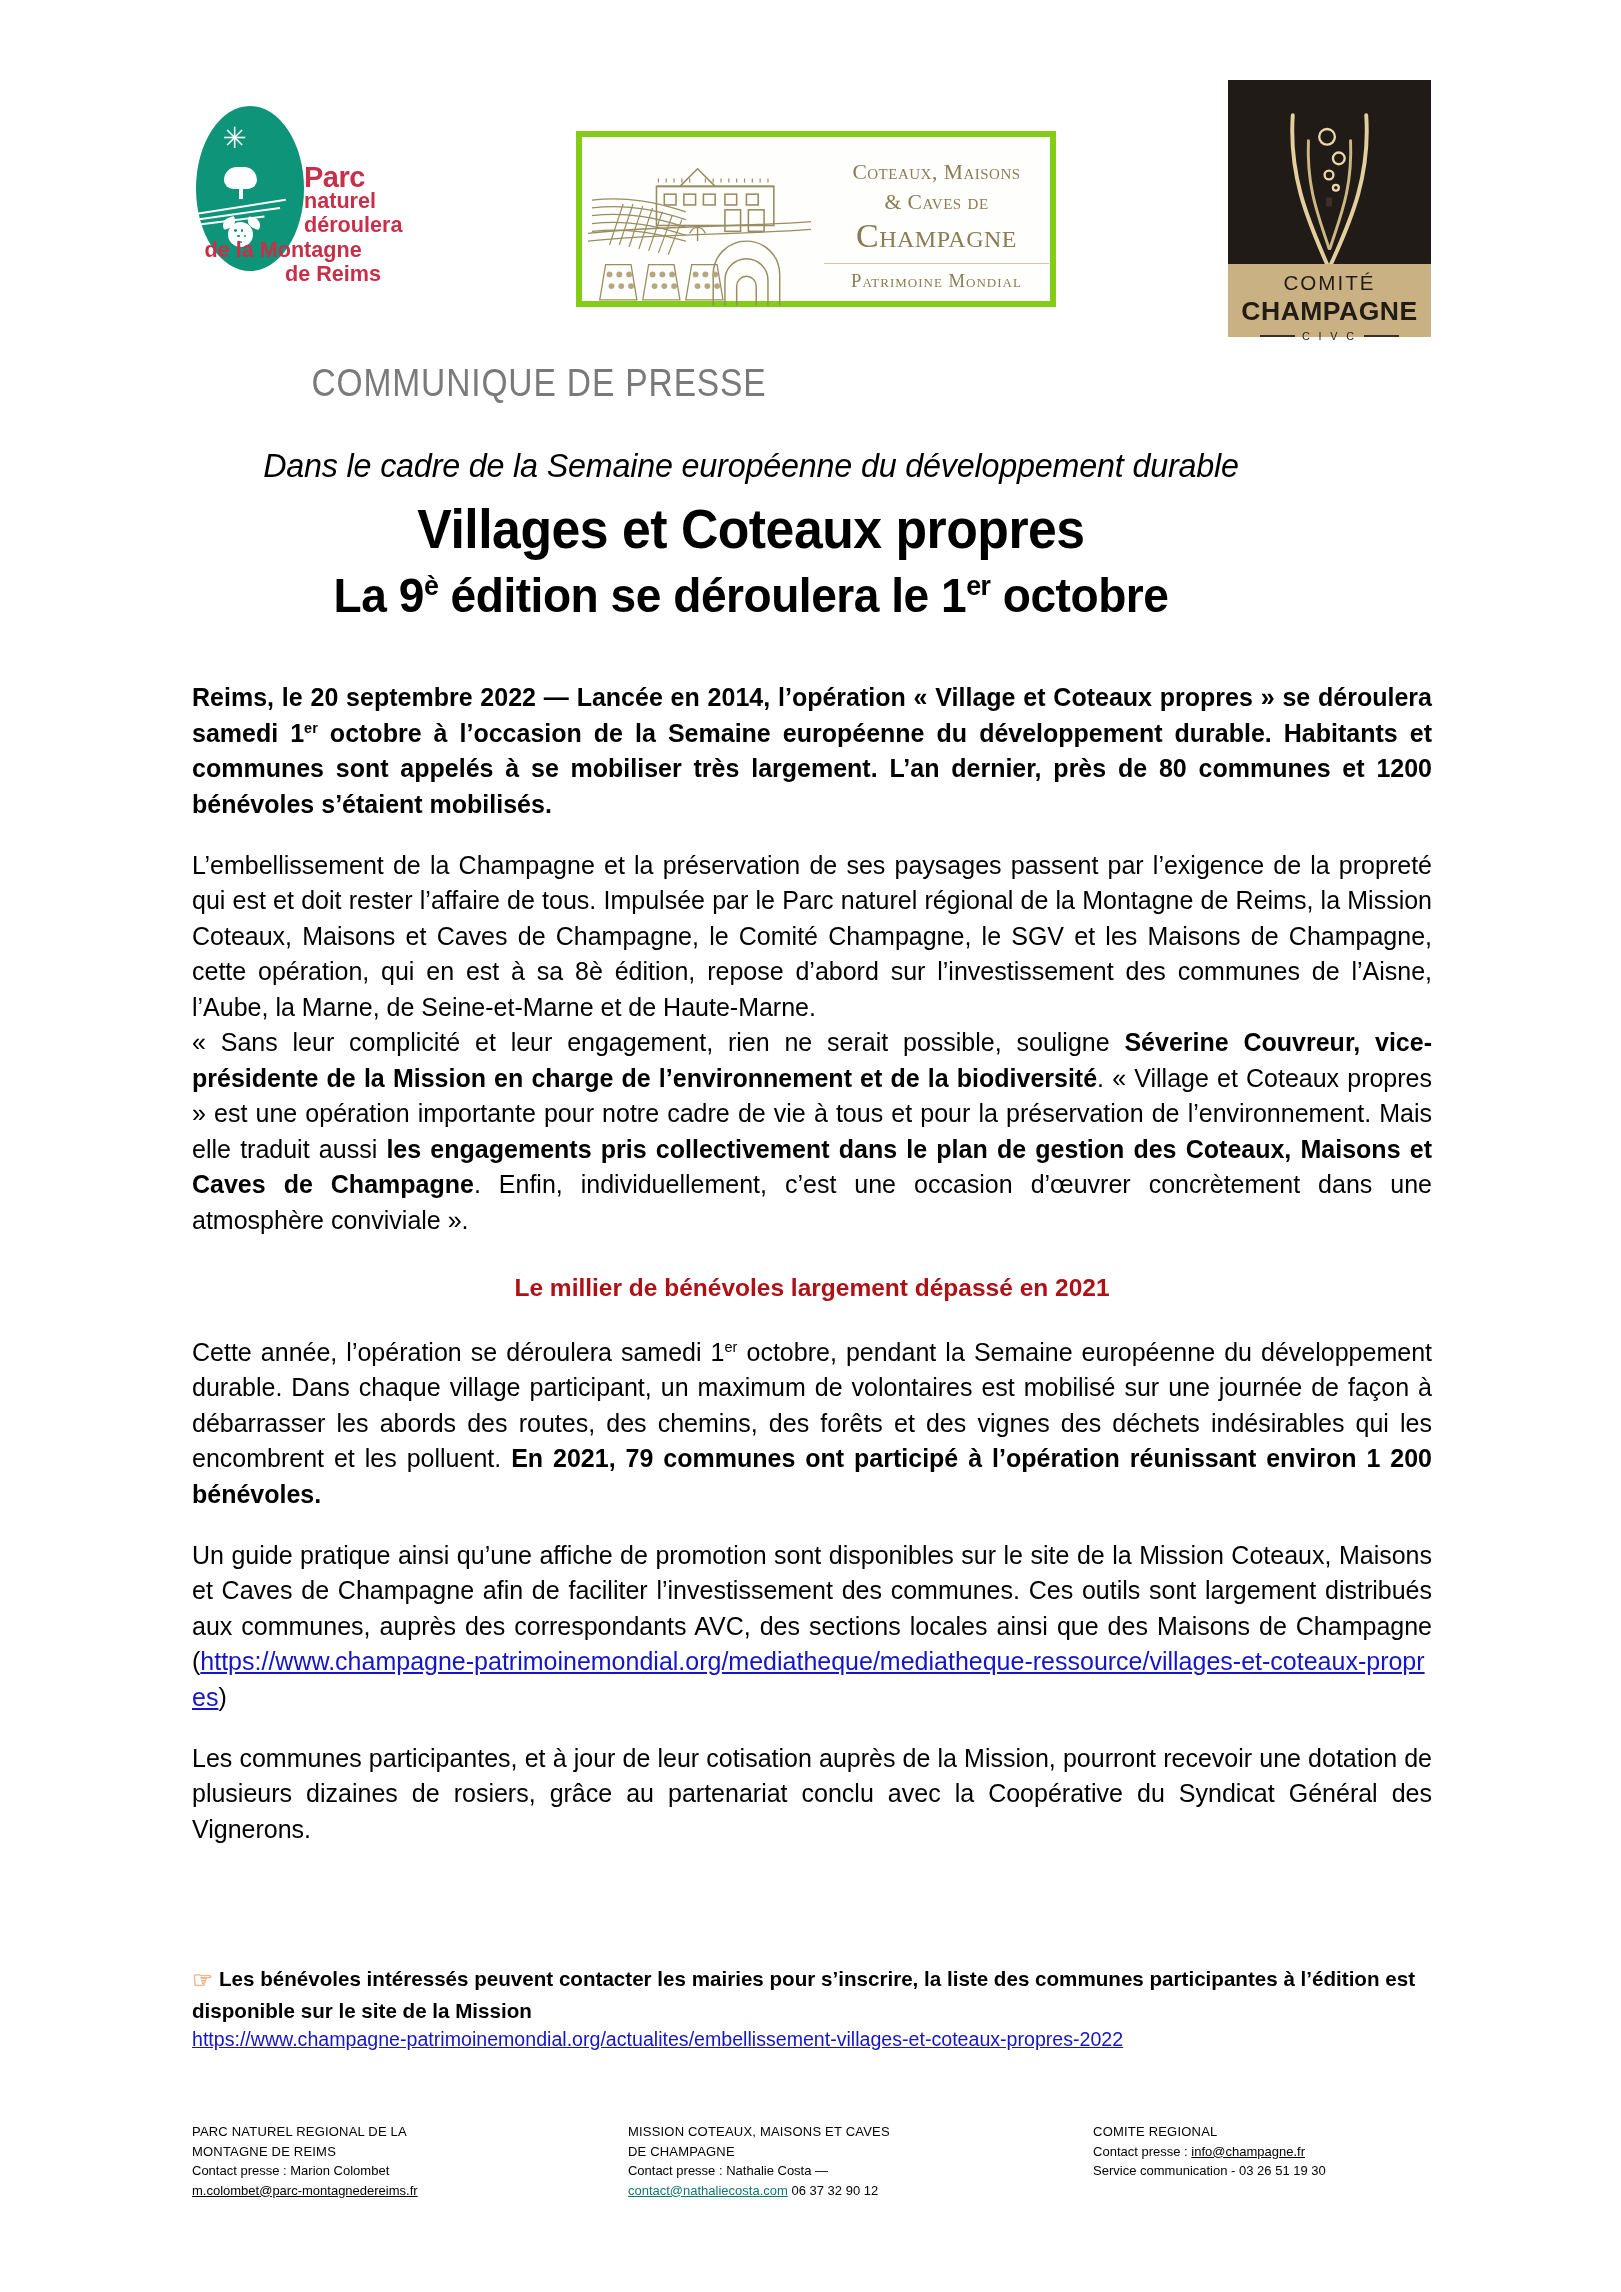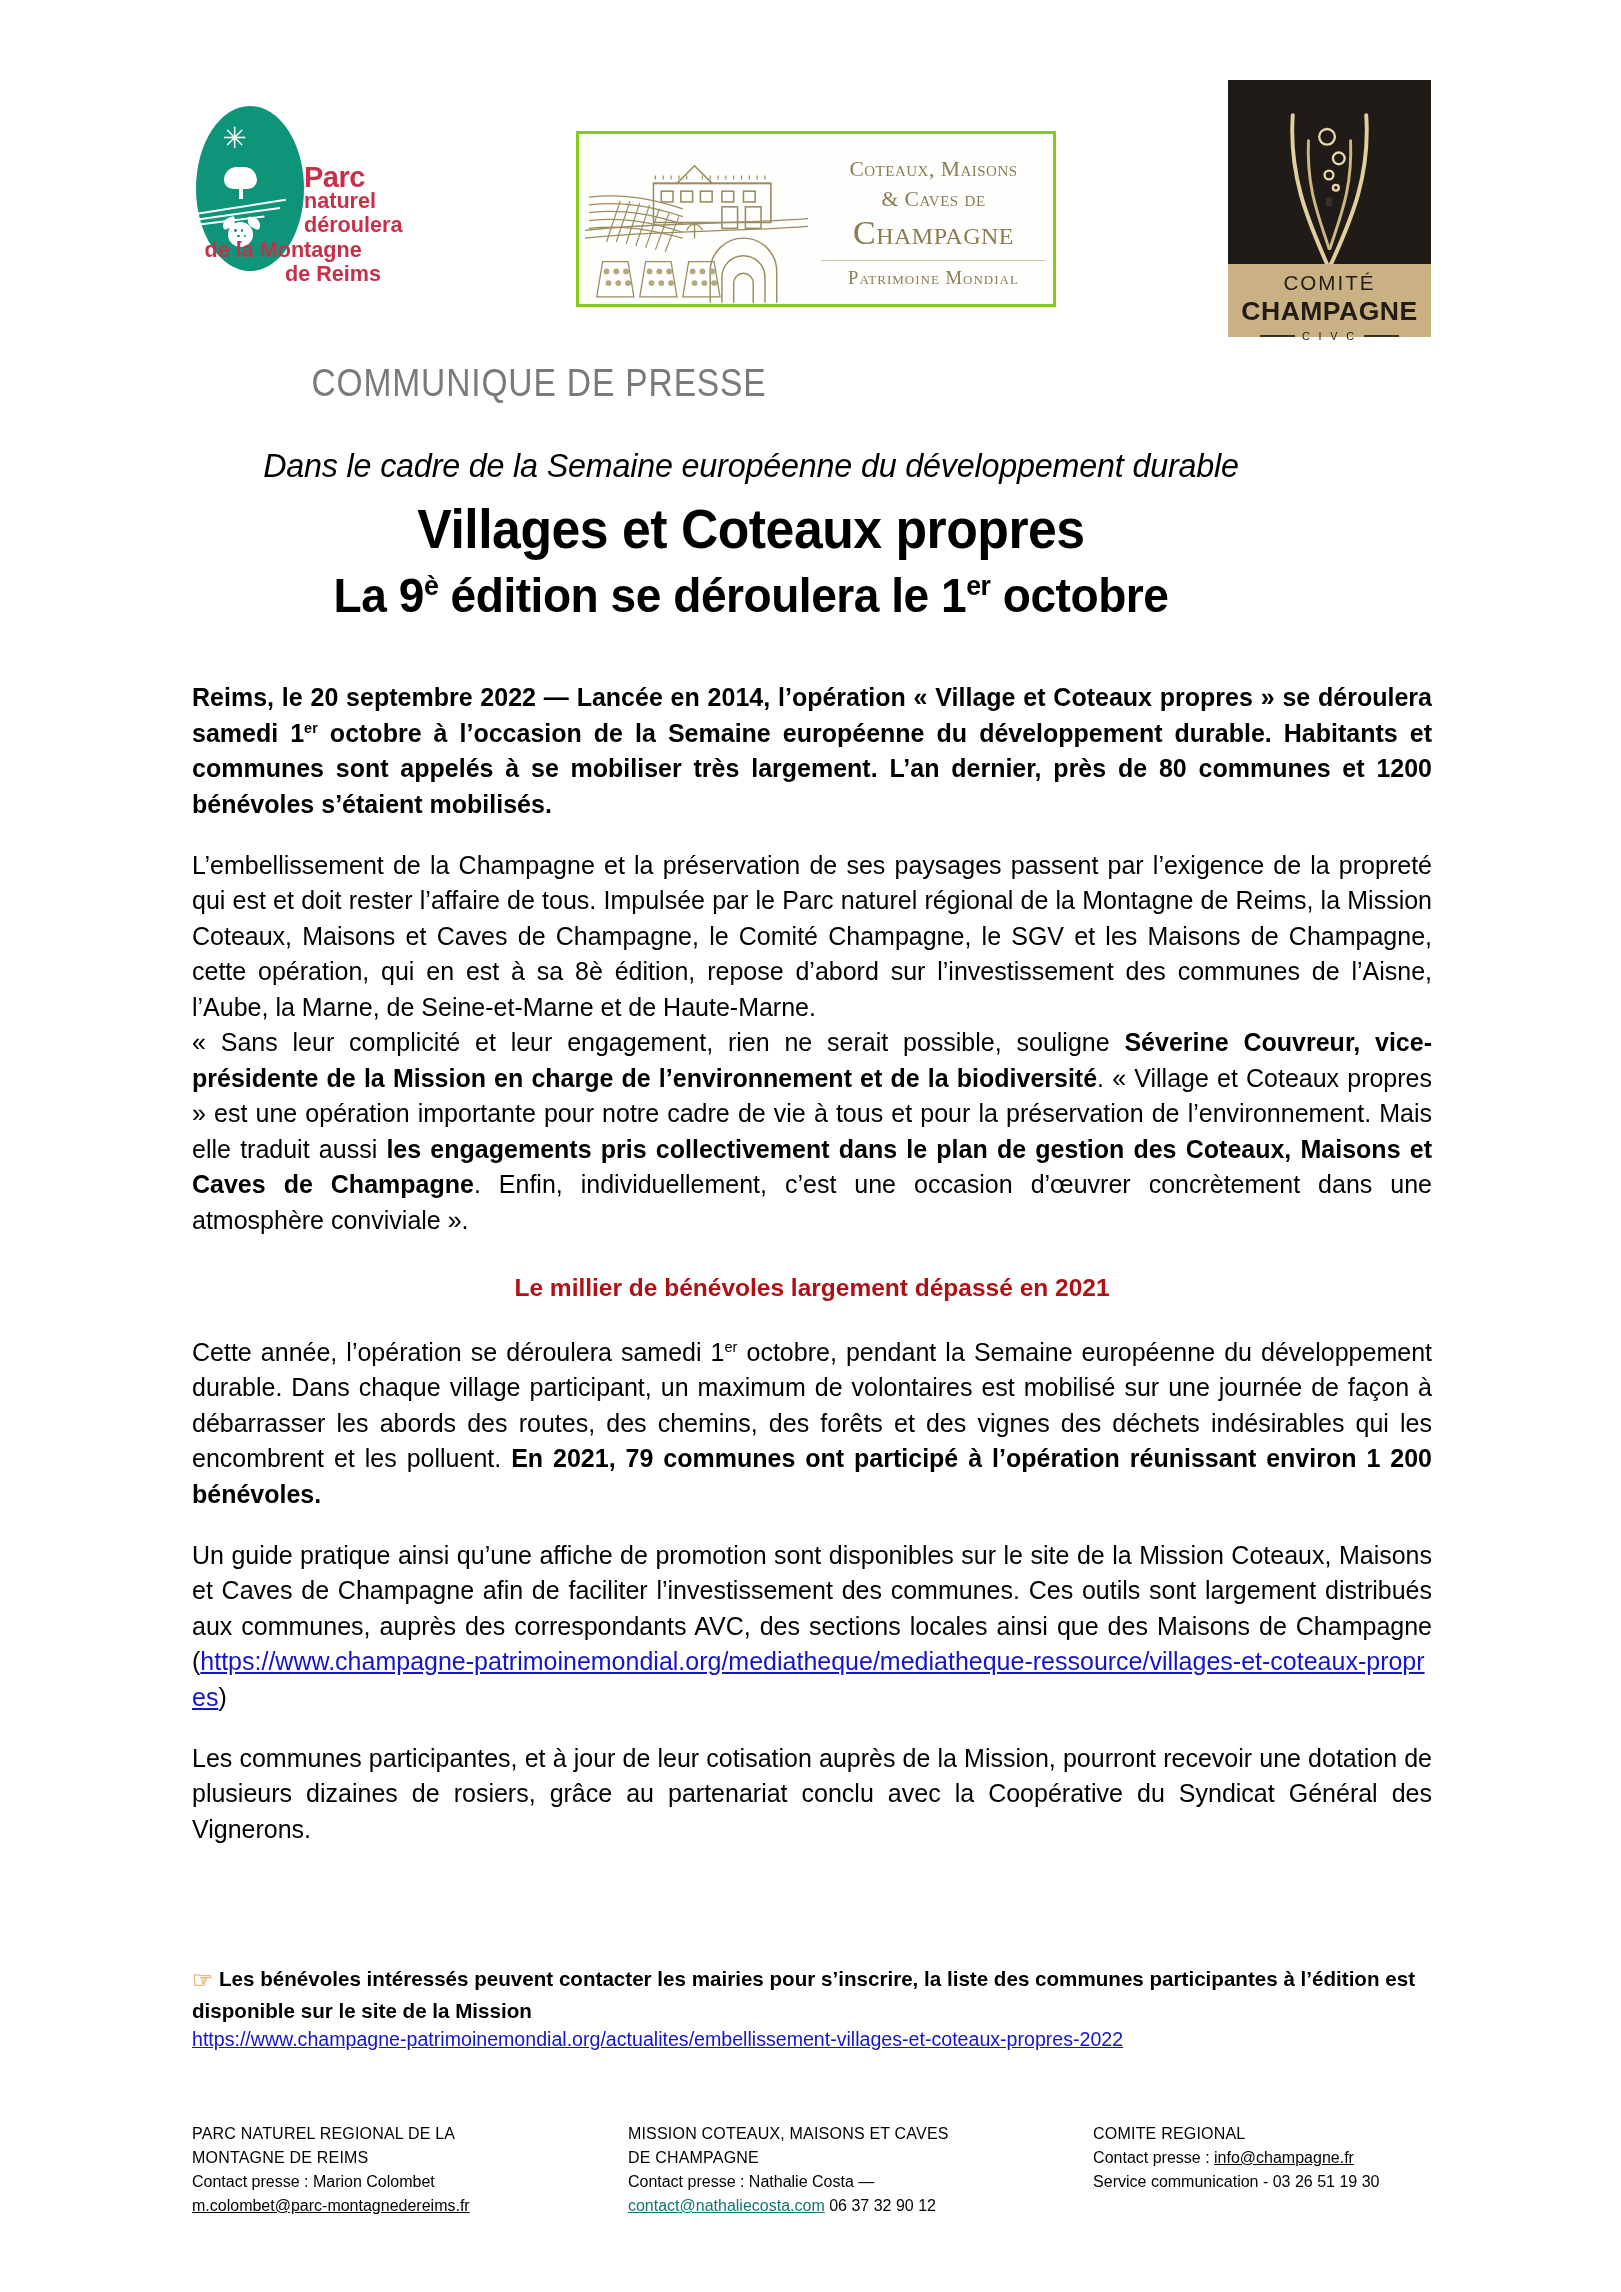--- a/index.html
+++ b/index.html
@@ -158,21 +158,21 @@
     font-size: 21.6px; white-space: nowrap; margin-left: 47px;
   }
 
   
   .logo-coteaux {
     position: absolute;
     left: 576px;
     top: 131px;
     width: 480px;
     height: 176px;
-    border: 3px solid #84cc16;
+    border: 6px solid #84cc16;
     background: #fefefd;
     box-sizing: border-box;
   }
   .coteaux-art {
     position: absolute;
     left: 5.9px; top: 5.9px;
     width: 223px; height: 163px;
     overflow: hidden;
   }
   .coteaux-words {
@@ -369,21 +369,21 @@
 
   
   .footer {
     position: absolute;
     left: 192px;
     top: 2122px;
     width: 1245px;
     display: flex;
     gap: 16px;
     font-family: "Liberation Sans Narrow", "Liberation Sans", sans-serif;
-    font-size: 16px;
+    font-size: 13px;
     line-height: 1.5;
   }
   .fcol { }
   .fcol.c1 { width: 431px; }
   .fcol.c2 { width: 461px; }
   .fcol.c3 { width: 353px; }
   .fcol .org {
     letter-spacing: 0.2px;
   }
   .fcol .u {

